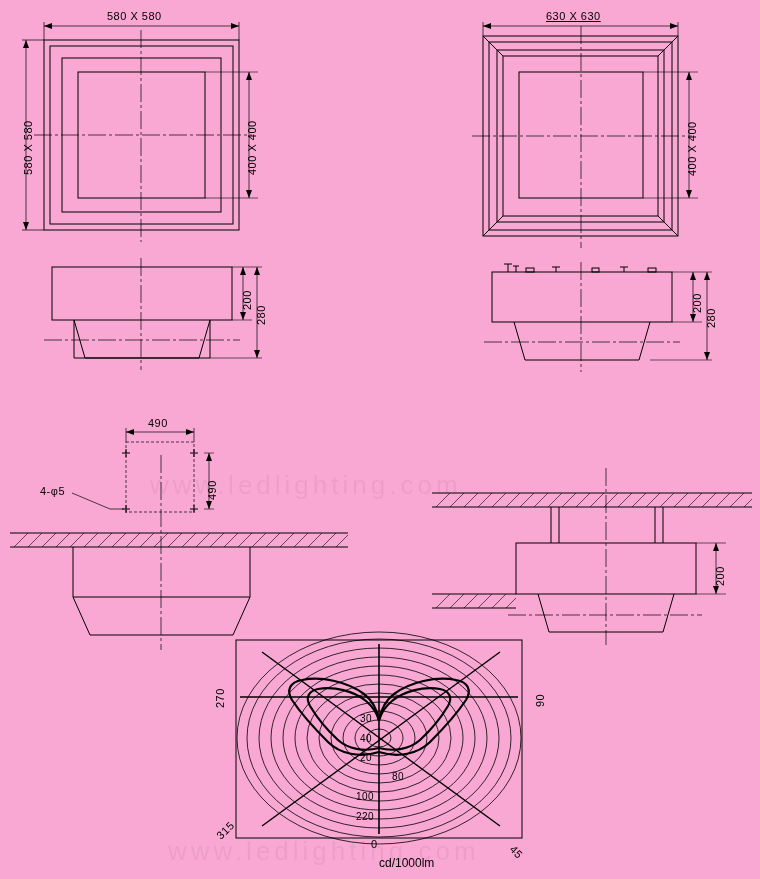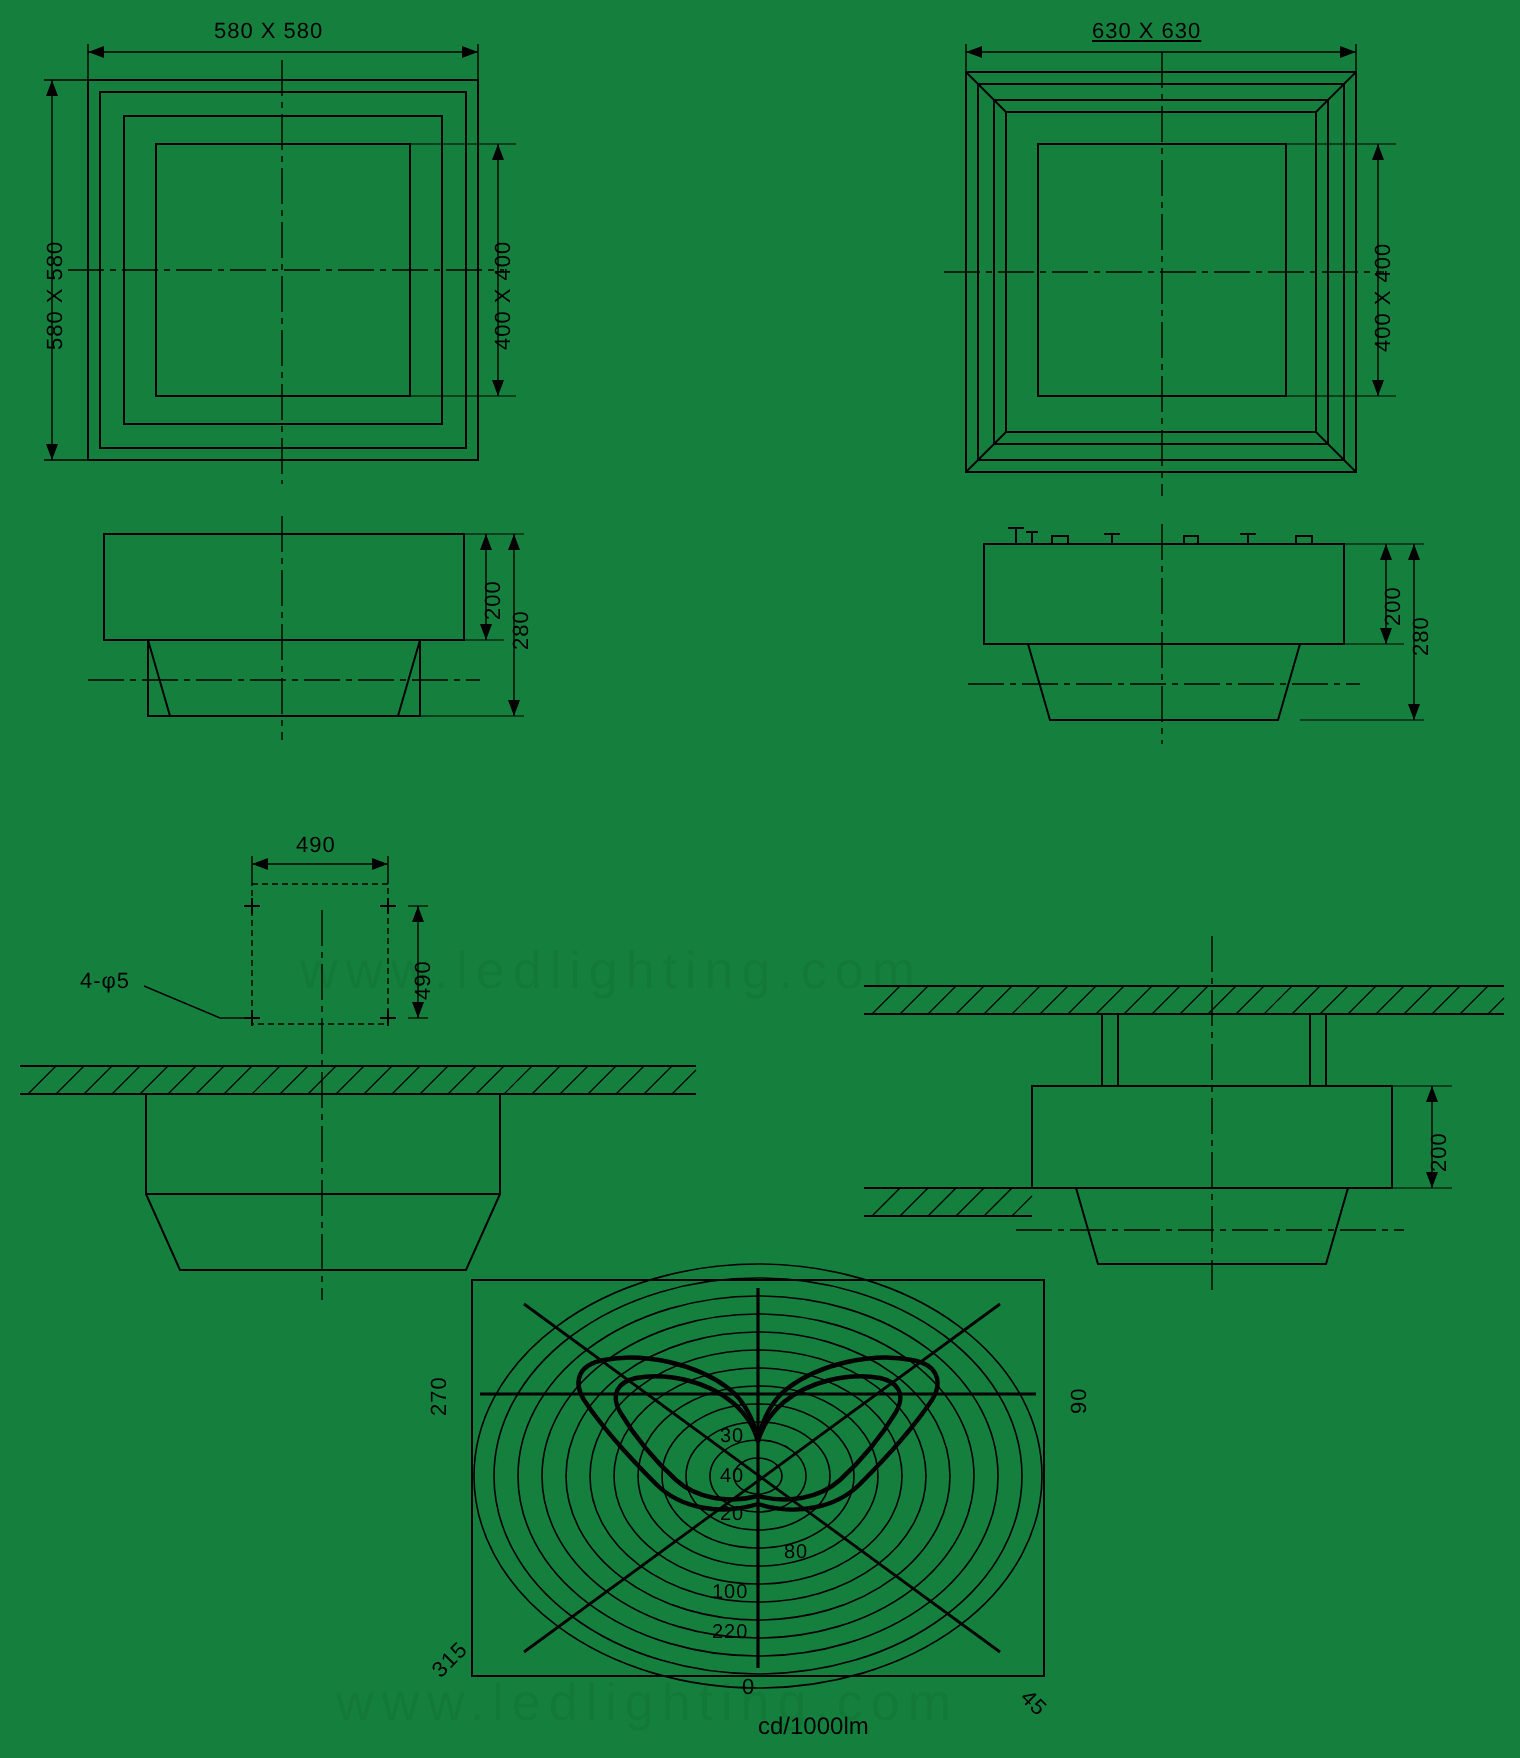--- a/index.html
+++ b/index.html
@@ -7,21 +7,21 @@
     padding: 0;
     background: #ffffff;
   }
   body {
     font-family: "Liberation Sans", sans-serif;
   }
   #sheet {
     position: relative;
     width: 760px;
     height: 879px;
-    background: #15803d;
+    background: #f9a8d4;
     overflow: hidden;
   }
   .lbl {
     position: absolute;
     font-size: 11px;
     color: #000;
     white-space: nowrap;
     letter-spacing: 0.5px;
   }
   .lbl.vert {

